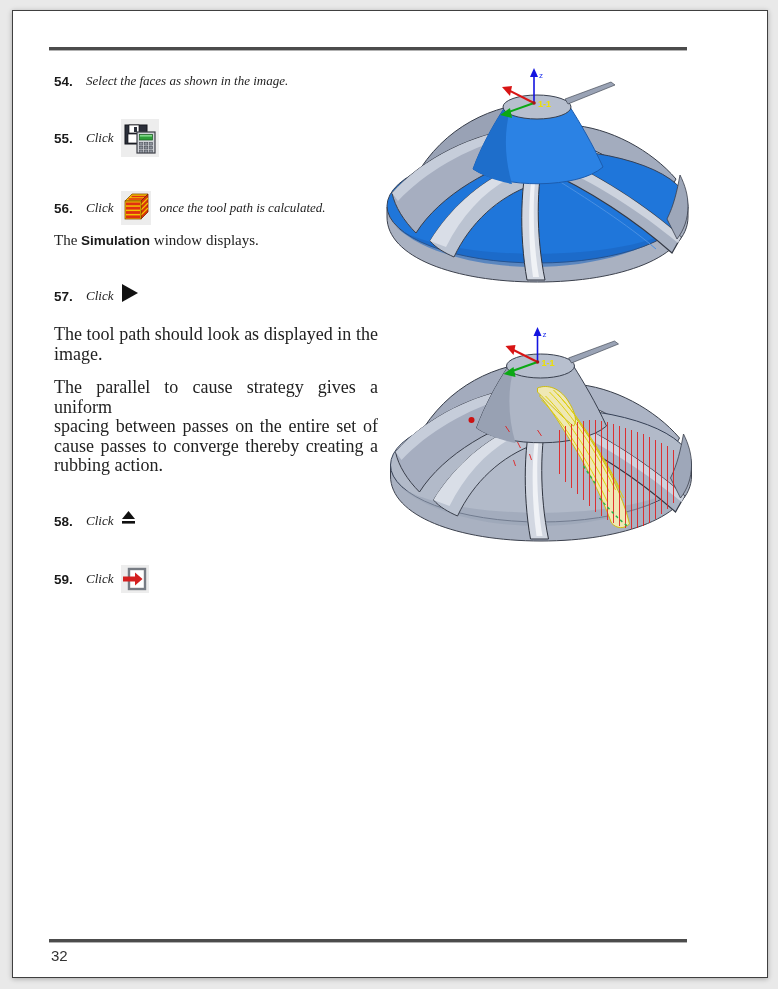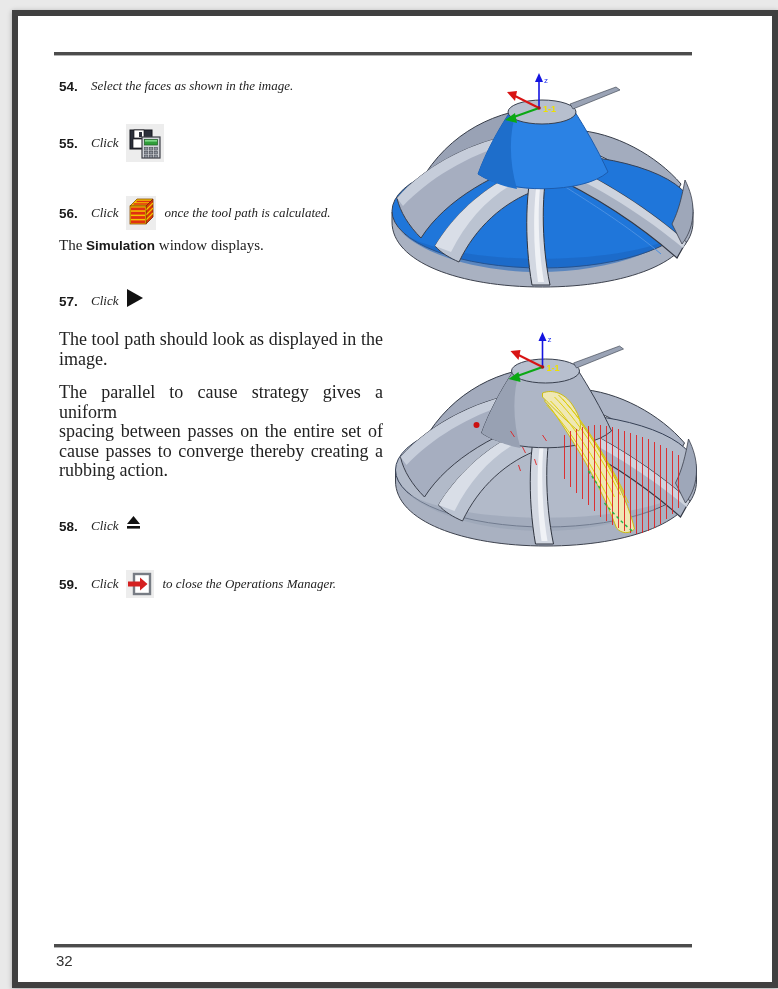--- a/index.html
+++ b/index.html
@@ -4,21 +4,21 @@
 <style>
   html,body{margin:0;padding:0;}
   body{
     width:778px;height:989px;position:relative;
     background:#e9e9e9;
     font-family:"Liberation Serif", serif;
     overflow:hidden;
   }
   .sheet{
     position:absolute;left:12px;top:10px;width:754px;height:966px;
-    background:#ffffff;border:6px solid #404040;
+    background:#ffffff;border:1px solid #404040;
     box-shadow:0 1px 5px rgba(0,0,0,.28);
   }
   .rule{
     position:absolute;left:36px;width:638px;height:3px;
     background:#4c4c4c;border-bottom:1px solid #b2b2b2;
   }
   .rule.top{top:36px;}
   .rule.bottom{top:928px;}
   .step{
     position:absolute;left:41px;display:flex;align-items:center;gap:8px;
@@ -145,21 +145,20 @@
   <div class="step" style="top:554px;">
     <span class="stepnum">59.</span>
     <span class="steptext">Click</span>
     <span class="icon-tile" style="width:28px;height:28px;">
       <svg width="26" height="26" viewBox="0 0 26 26">
         <rect x="7" y="3" width="16" height="20" fill="#ffffff" stroke="#777c84" stroke-width="2.4"></rect>
         <rect x="1" y="10.5" width="12" height="5" fill="#d42020"></rect>
         <polygon points="13,6.5 20.5,13 13,19.5" fill="#d42020"></polygon>
       </svg>
     </span>
-    <span class="steptext">to close the Operations Manager.</span>
   </div>
 
   <div class="fig" style="left:371px;top:56px;width:307px;height:222px;">
     <svg width="307" height="222" viewBox="0 0 307 222">
 
       <path d="M 26,120 C 52,66 100,40 148,36 L 154,60 C 112,66 76,94 50,138 Z" fill="#99a2b5" stroke="#373d49" stroke-width="1"></path>
       <path d="M 185,58 C 226,60 268,84 292,112 L 280,134 C 254,106 220,84 184,74 Z" fill="#a3acbe" stroke="#373d49" stroke-width="1"></path>
 
       <path d="M 3,140 L 3,150 C 3,190 70,215 153.5,215 C 237,215 304,190 304,150 L 304,140 Z" fill="#a9b1c1" stroke="#3c414d" stroke-width="1"></path>
 

